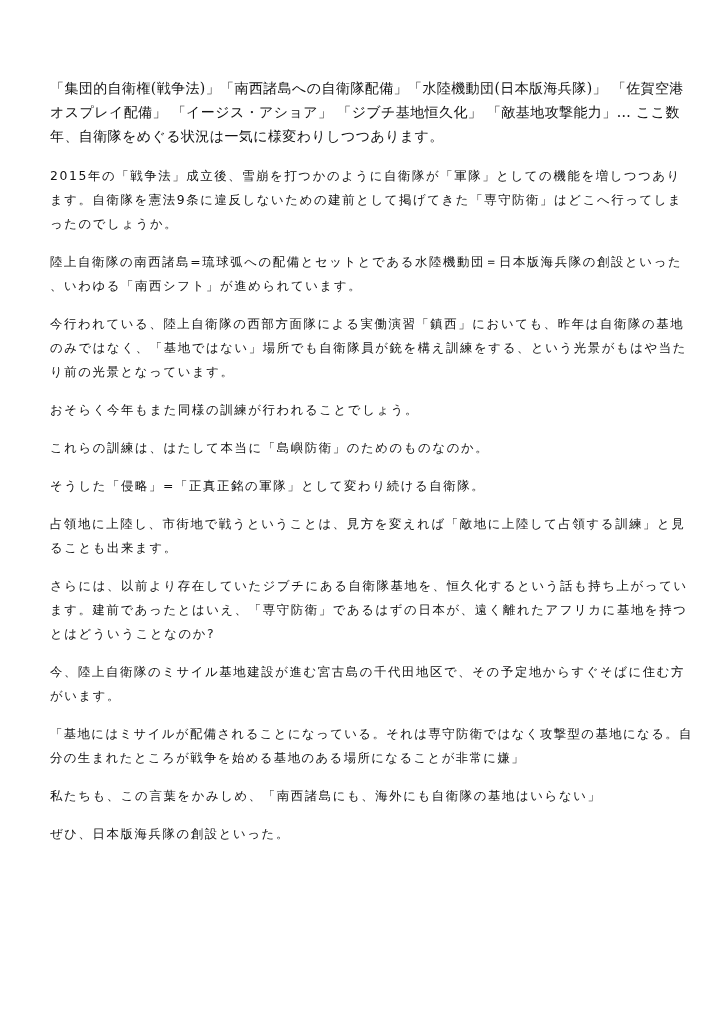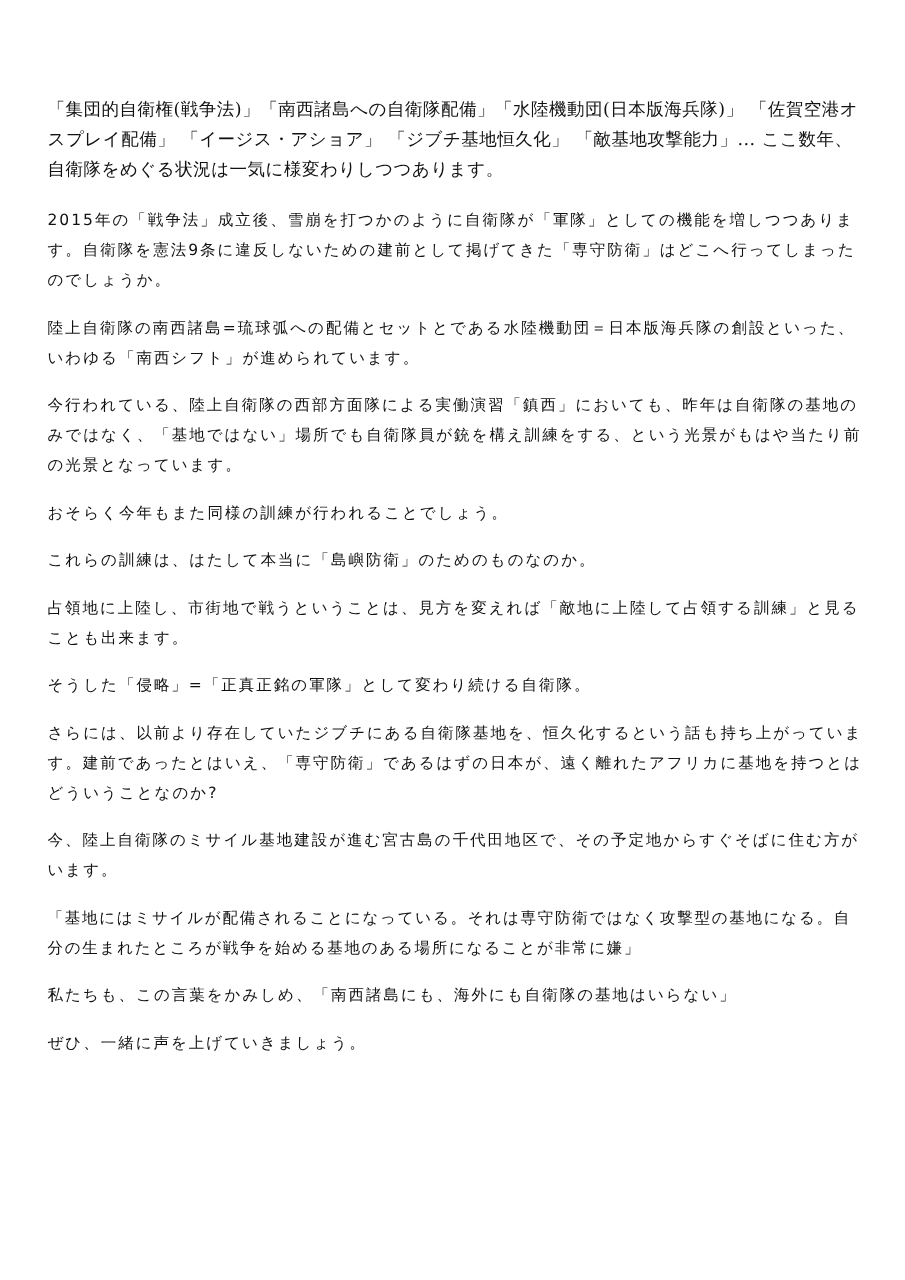--- a/index.html
+++ b/index.html
@@ -15,21 +15,21 @@
       color: #111111;
       font-family: "DejaVu Sans", "Liberation Sans", sans-serif;
     }
     .page {
       position: absolute;
       left: 34px;
       top: 76px;
       width: 660px;
     }
     .para {
-      margin: 0 0 14px 4px;
+      margin: 0 0 14px 16px;
       font-size: 12.4px;
       line-height: 24px;
       letter-spacing: 1.6px;
       word-break: break-all;
       line-break: anywhere;
     }
     .para.lead {
       font-family: "DejaVu Serif", "Liberation Serif", serif;
       font-size: 14px;
       letter-spacing: 0.4px;
@@ -43,20 +43,20 @@
 </head>
 <body>
 
 <main class="page">
   <p class="para lead">「集団的自衛権(戦争法)」「南西諸島への自衛隊配備」「水陸機動団(日本版海兵隊)」 「佐賀空港オスプレイ配備」 「イージス・アショア」 「ジブチ基地恒久化」 「敵基地攻撃能力」... ここ数年、自衛隊をめぐる状況は一気に様変わりしつつあります。</p>
   <p class="para">2015年の「戦争法」成立後、雪崩を打つかのように自衛隊が「軍隊」としての機能を増しつつあります。自衛隊を憲法9条に違反しないための建前として掲げてきた「専守防衛」はどこへ行ってしまったのでしょうか。</p>
   <p class="para">陸上自衛隊の南西諸島=琉球弧への配備とセットとである水陸機動団＝日本版海兵隊の創設といった、いわゆる「南西シフト」が進められています。</p>
   <p class="para">今行われている、陸上自衛隊の西部方面隊による実働演習「鎮西」においても、昨年は自衛隊の基地のみではなく、「基地ではない」場所でも自衛隊員が銃を構え訓練をする、という光景がもはや当たり前の光景となっています。</p>
   <p class="para">おそらく今年もまた同様の訓練が行われることでしょう。</p>
   <p class="para">これらの訓練は、はたして本当に「島嶼防衛」のためのものなのか。</p>
+  <p class="para">そうした「侵略」=「正真正銘の軍隊」として変わり続ける自衛隊。</p>
   <p class="para">占領地に上陸し、市街地で戦うということは、見方を変えれば「敵地に上陸して占領する訓練」と見ることも出来ます。</p>
-  <p class="para">そうした「侵略」=「正真正銘の軍隊」として変わり続ける自衛隊。</p>
   <p class="para">さらには、以前より存在していたジブチにある自衛隊基地を、恒久化するという話も持ち上がっています。建前であったとはいえ、「専守防衛」であるはずの日本が、遠く離れたアフリカに基地を持つとはどういうことなのか?</p>
   <p class="para">今、陸上自衛隊のミサイル基地建設が進む宮古島の千代田地区で、その予定地からすぐそばに住む方がいます。</p>
   <p class="para quote">「基地にはミサイルが配備されることになっている。それは専守防衛ではなく攻撃型の基地になる。自分の生まれたところが戦争を始める基地のある場所になることが非常に嫌」</p>
   <p class="para">私たちも、この言葉をかみしめ、「南西諸島にも、海外にも自衛隊の基地はいらない」</p>
-  <p class="para">ぜひ、一緒に声を上げていきましょう。</p>
+  <p class="para">ぜひ、日本版海兵隊の創設といった。</p>
 </main>
 
 </body></html>

